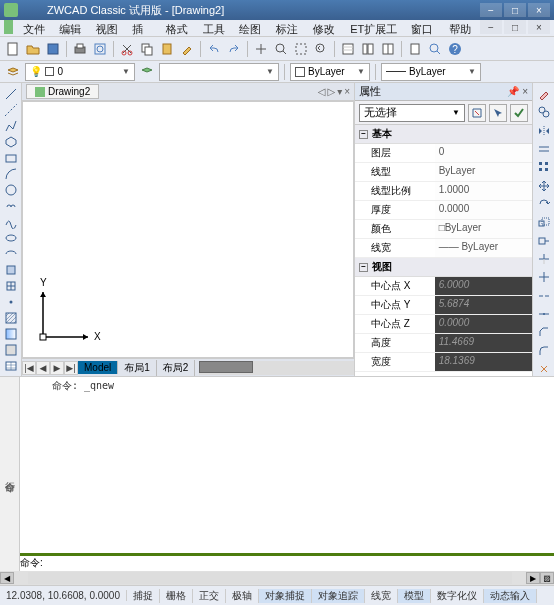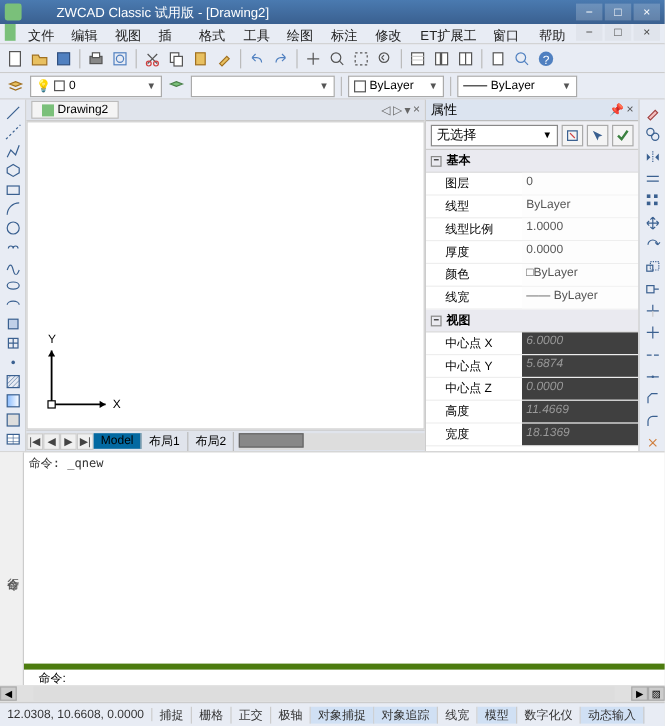--- a/index.html
+++ b/index.html
@@ -47,22 +47,22 @@
 .pghead .exp { width: 9px; height: 9px; border: 1px solid #888; display: flex; align-items: center; justify-content: center; font-size: 8px; line-height: 1; }
 .prow { display: flex; border-bottom: 1px solid #eee; }
 .prow .k { width: 45%; padding: 2px 4px 2px 16px; text-align: left; }
 .prow .v { flex: 1; padding: 2px 4px; color: #555; background: #fdfdfd; text-align: left; }
 .prow .v.disabled { color: #999; background: #404040; font-style: italic; }
 .rightbar { width: 22px; background: #e8ecf4; border-left: 1px solid #ccc; display: flex; flex-direction: column; align-items: center; padding-top: 4px; gap: 4px; }
 .rbtn { width: 16px; height: 16px; display: flex; align-items: center; justify-content: center; cursor: pointer; color: #3a6090; }
 .cmdarea { height: 195px; display: flex; border-top: 1px solid #ccc; background: #fff; }
 .cmdlabel { width: 20px; background: #f0f0f0; writing-mode: vertical-rl; display: flex; align-items: center; justify-content: center; font-size: 10px; color: #555; border-right: 1px solid #ccc; }
 .cmdcontent { flex: 1; display: flex; flex-direction: column; }
-.cmdlog { flex: 1; padding: 2px 4px; font-size: 10px; color: #333; overflow: hidden; font-family: Consolas, monospace; }
-.cmdline { height: 18px; border-top: 5px solid #4d7c0f; display: flex; align-items: center; padding: 0 12px; font-size: 10px; font-family: Consolas, monospace; }
+.cmdlog { flex: 1; padding: 2px 4px; font-size: 10px; color: #333; overflow: hidden; font-family: Consolas, monospace; margin-left: 28px; }
+.cmdline { height: 18px; border-top: 3px solid #4d7c0f; display: flex; padding: 0 0; font-size: 10px; font-family: Consolas, monospace; }
 .bottomscroll { height: 14px; background: #e0e0e0; display: flex; align-items: center; }
 .bottomscroll .track { flex: 1; background: #ddd; height: 12px; position: relative; margin: 0 14px; }
 .bottomscroll .sbtn { width: 14px; height: 12px; background: #ccc; border: 1px solid #aaa; font-size: 8px; display: flex; align-items: center; justify-content: center; cursor: pointer; }
 .statusbar { height: 20px; background: #e8ecf4; border-top: 1px solid #ccc; display: flex; align-items: center; font-size: 10px; }
 .statusbar .coords { padding: 0 6px; border-right: 1px solid #ccc; color: #333; }
 .statusbar .sitem { padding: 0 6px; border-right: 1px solid #ccc; color: #333; cursor: pointer; }
 .statusbar .sitem.active { background: #d0e0f4; }
 svg { display: block; }
 </style>
 </head>

